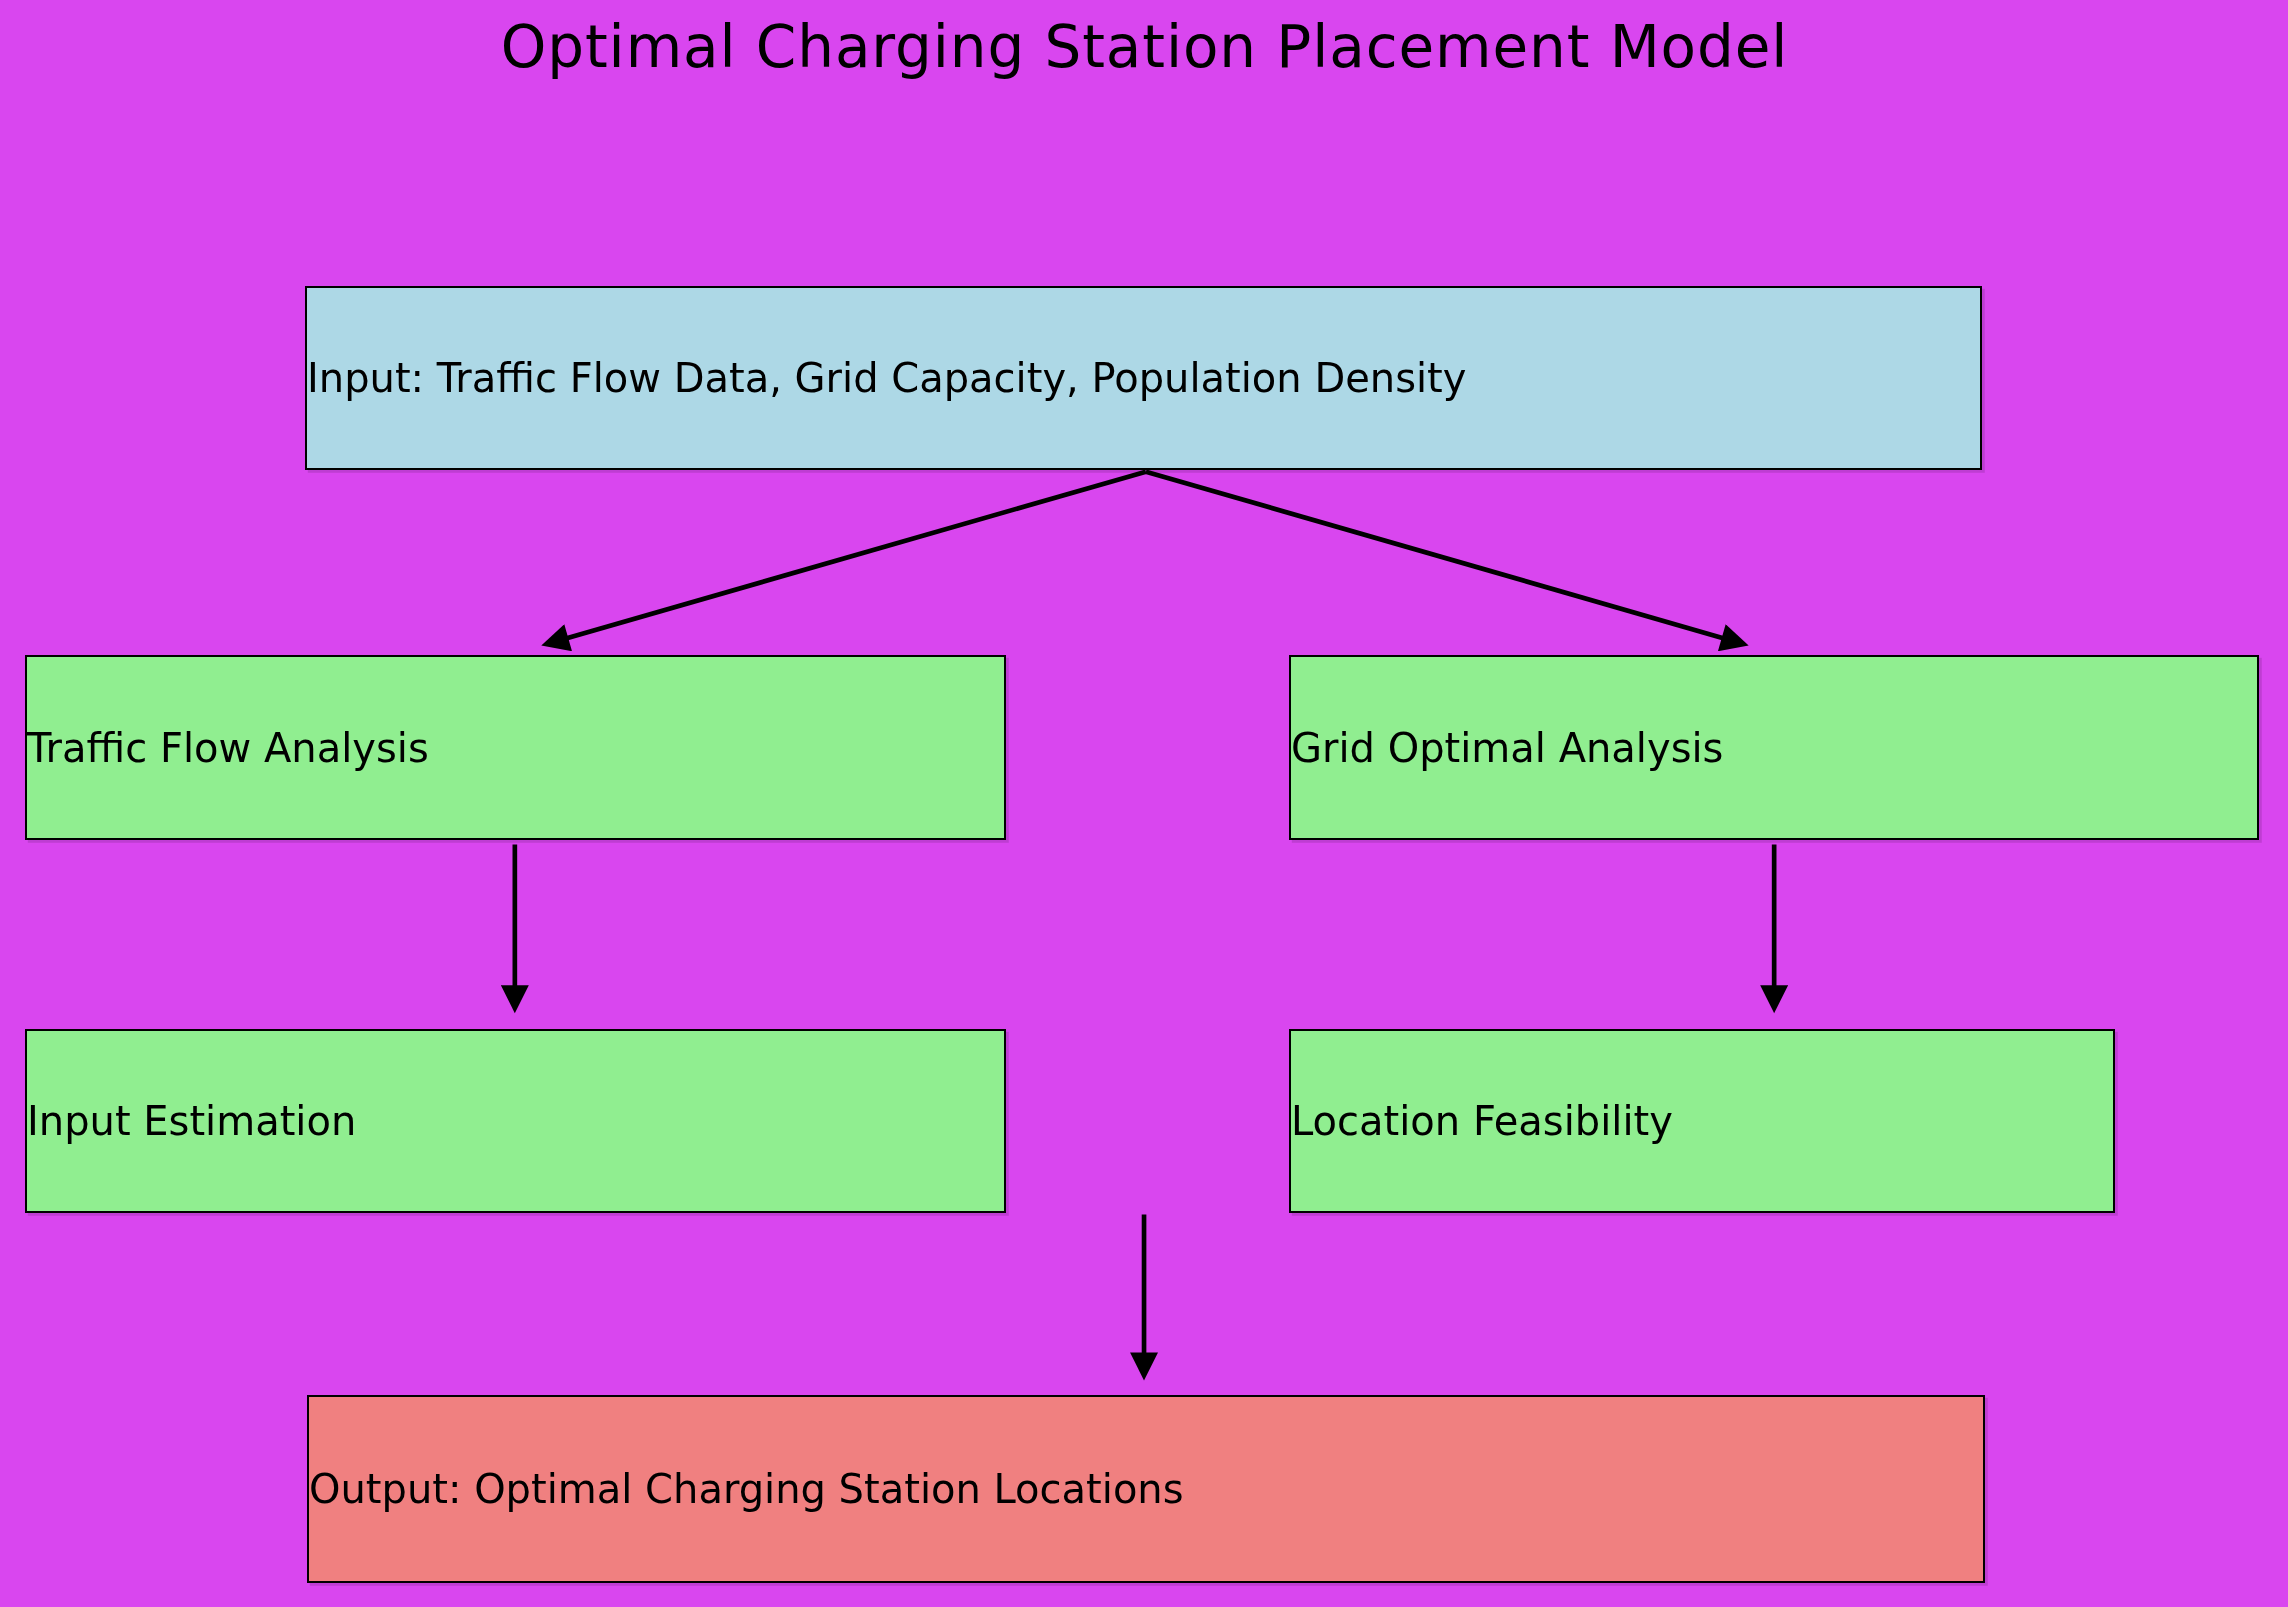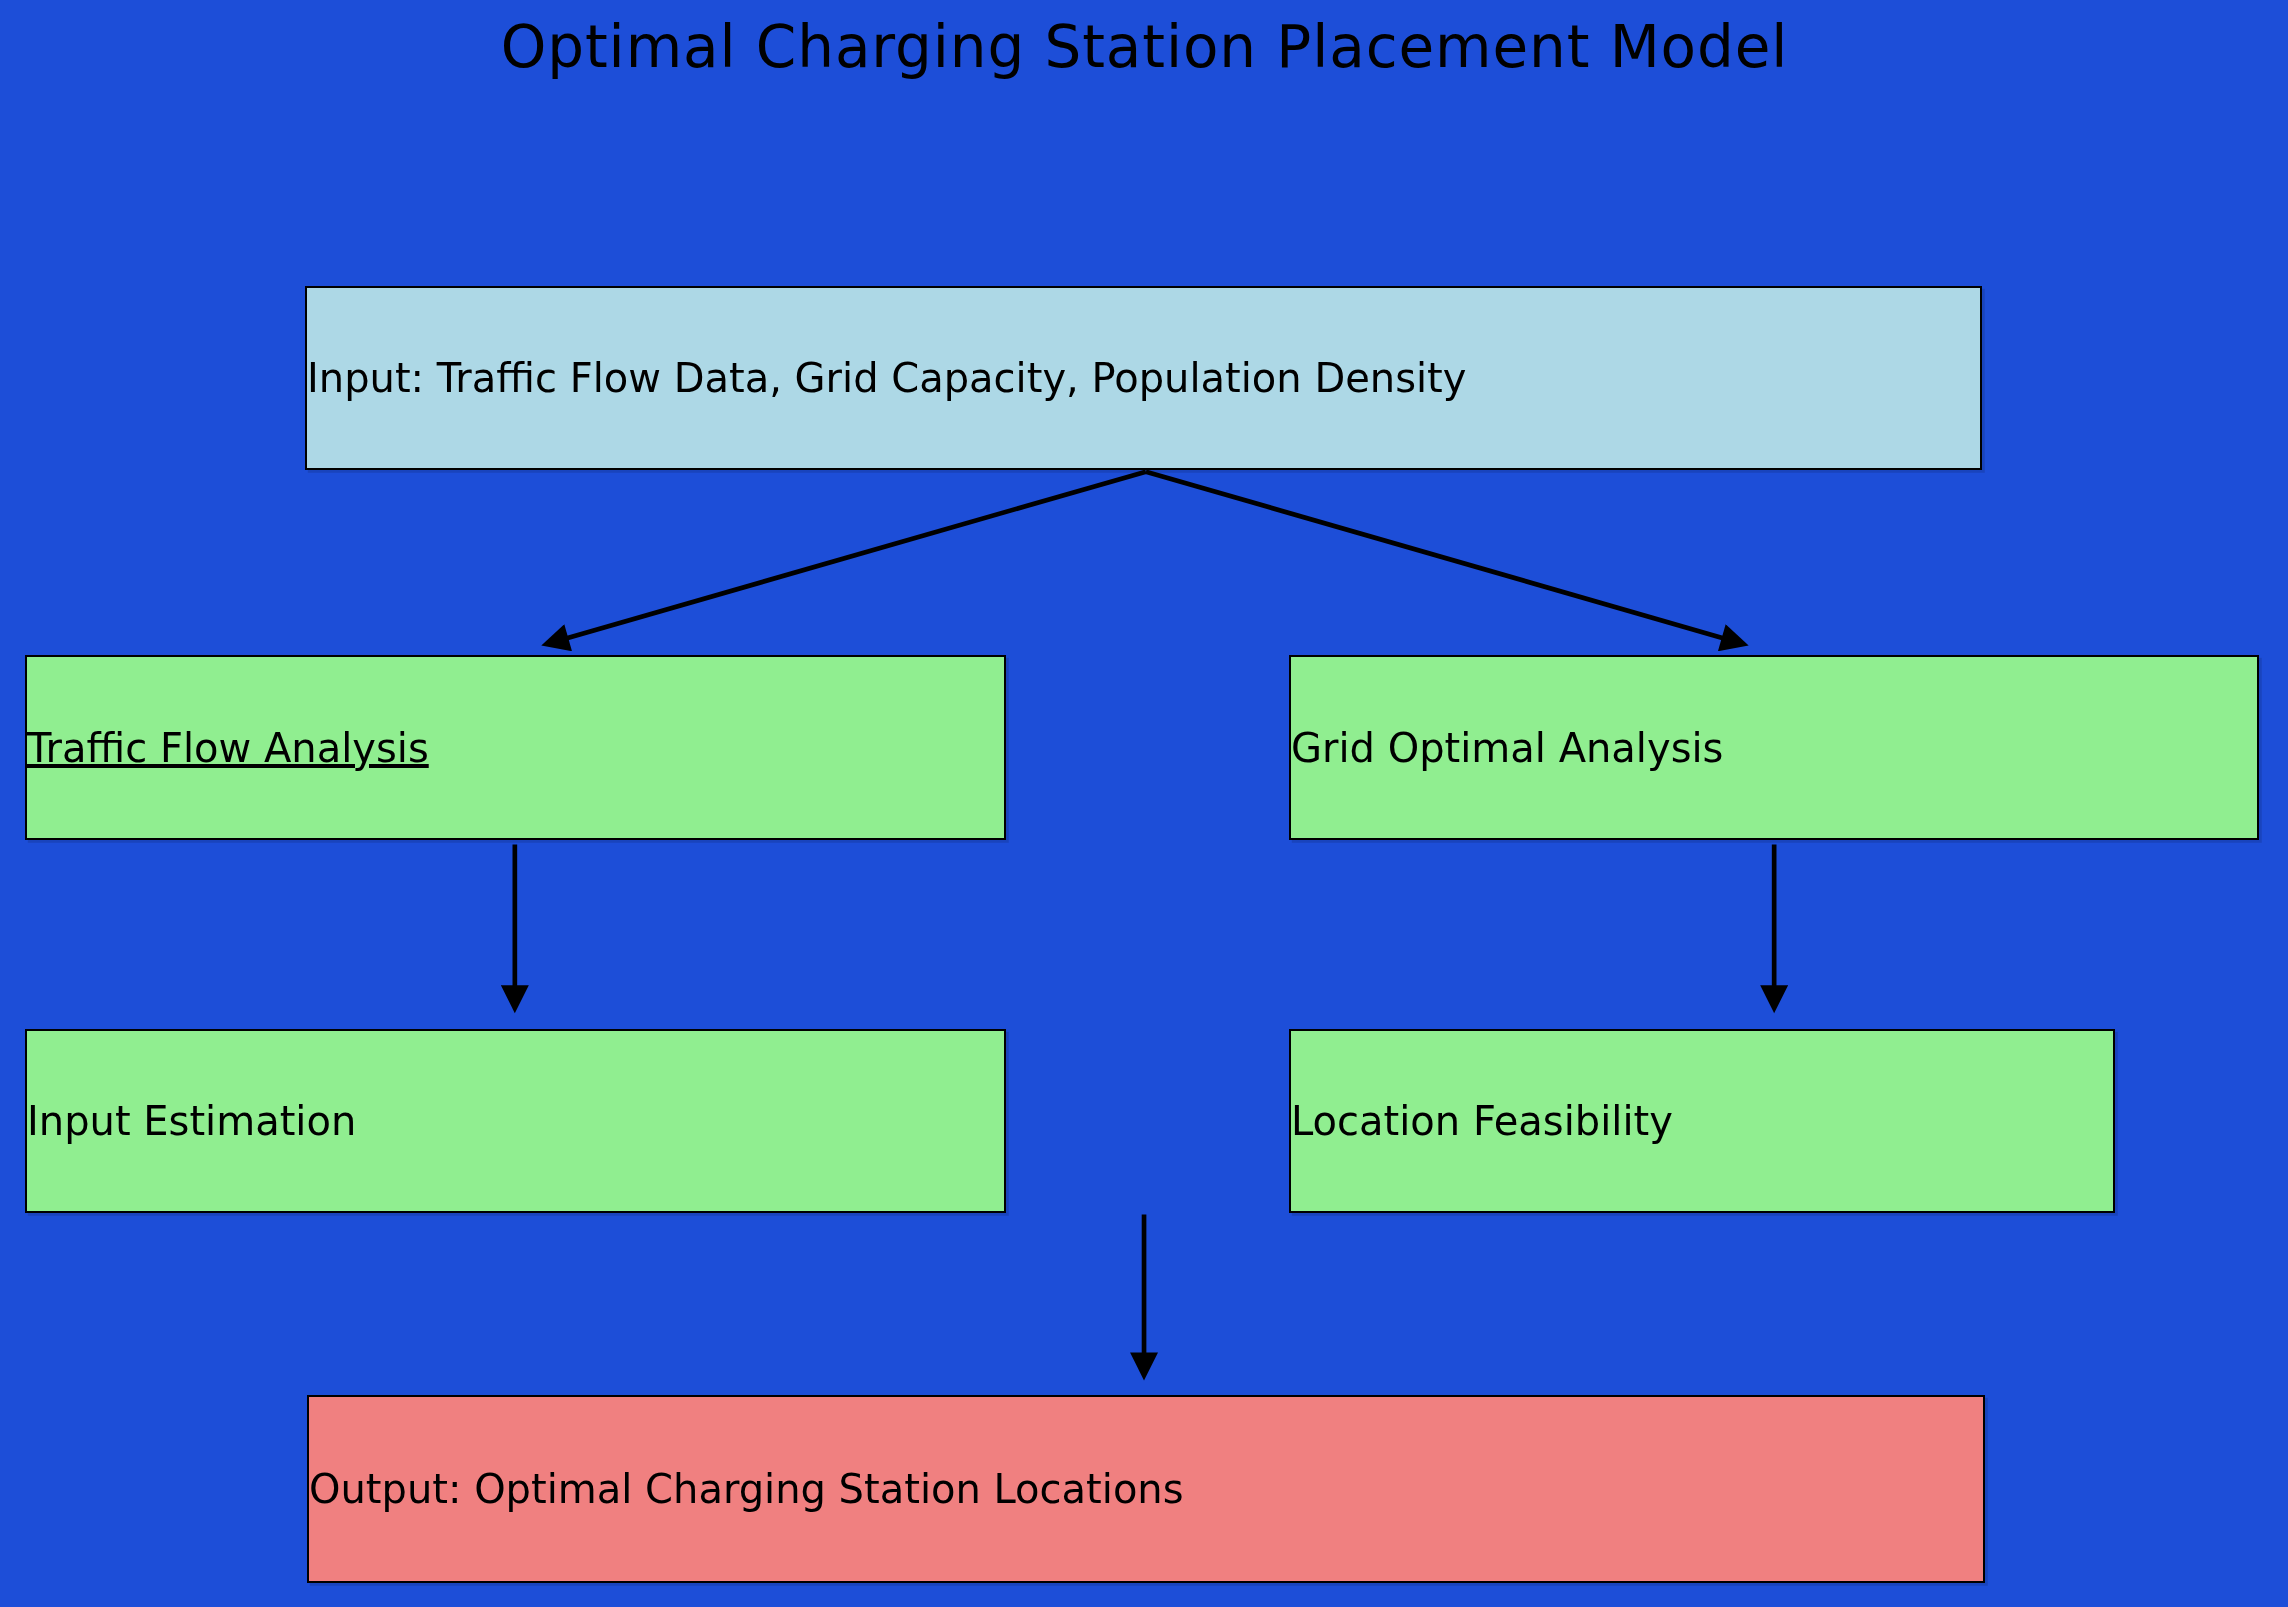--- a/index.html
+++ b/index.html
@@ -4,21 +4,21 @@
 <style>
   html, body {
     margin: 0;
     padding: 0;
     background: #ffffff;
   }
   .canvas {
     position: relative;
     width: 2289px;
     height: 1607px;
-    background: #1d4ed8;
+    background: #d946ef;
     font-family: "DejaVu Sans", "Liberation Sans", sans-serif;
     color: #000000;
     overflow: hidden;
   }
   .diagram-title {
     position: absolute;
     left: 0;
     top: 13px;
     width: 2289px;
     text-align: center;
@@ -72,21 +72,21 @@
     <line x1="1229" y1="506" x2="1867" y2="690" stroke="#000000" stroke-width="5" marker-end="url(#arrowhead)"></line>
     <line x1="552" y1="906" x2="552" y2="1078" stroke="#000000" stroke-width="5" marker-end="url(#arrowhead)"></line>
     <line x1="1903" y1="906" x2="1903" y2="1078" stroke="#000000" stroke-width="5" marker-end="url(#arrowhead)"></line>
     <line x1="1227" y1="1303" x2="1227" y2="1472" stroke="#000000" stroke-width="5" marker-end="url(#arrowhead)"></line>
   </svg>
 
   <div class="node node-input" style="background-color: rgb(173, 216, 230);">
     <span>Input: Traffic Flow Data, Grid Capacity, Population Density</span>
   </div>
 
-  <div class="node node-traffic" style="background-color: rgb(144, 238, 144); text-decoration: underline;">
+  <div class="node node-traffic" style="background-color: rgb(144, 238, 144);">
     <span>Traffic Flow Analysis</span>
   </div>
 
   <div class="node node-grid" style="background-color: rgb(144, 238, 144);">
     <span>Grid Optimal Analysis</span>
   </div>
 
   <div class="node node-demand" style="background-color: rgb(144, 238, 144);">
     <span>Input Estimation</span>
   </div>

